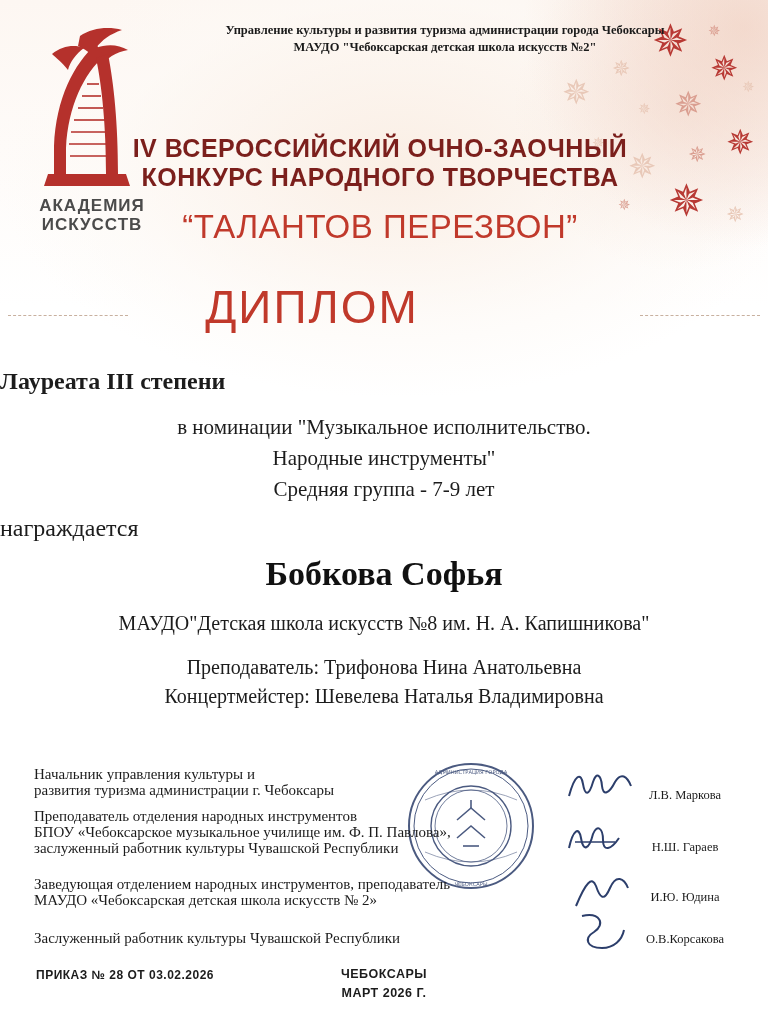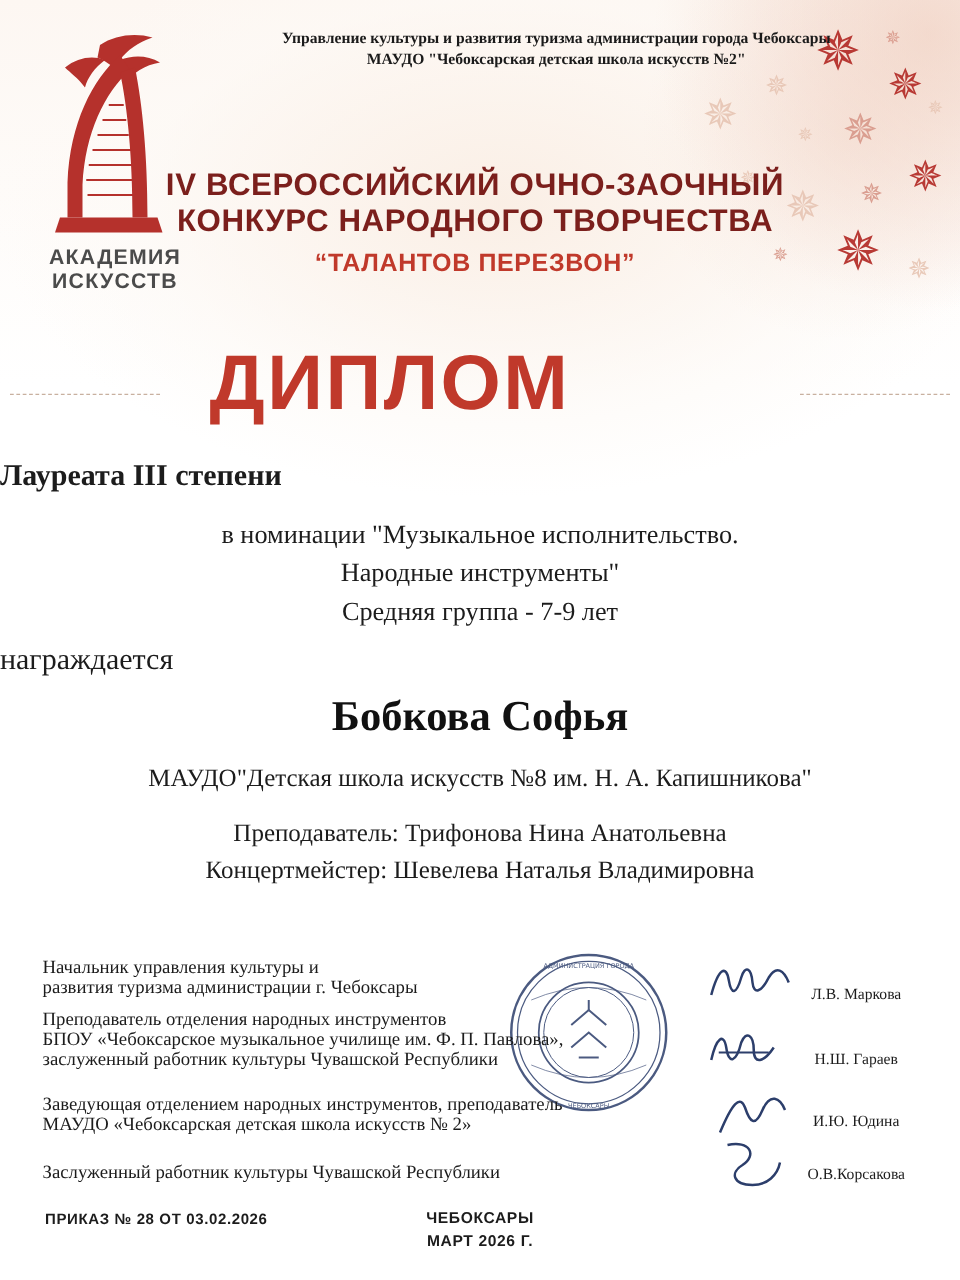--- a/index.html
+++ b/index.html
@@ -110,26 +110,26 @@
     font-family: "Liberation Sans", sans-serif;
     font-weight: bold;
     font-size: 25px;
     letter-spacing: 0.5px;
     color: #7b1f1c;
     line-height: 29px;
     white-space: nowrap;
   }
   .title-l3 {
     font-family: "Liberation Sans", sans-serif;
-    font-weight: bold;
-    font-size: 20px;
+    font-weight: normal;
+    font-size: 33px;
     letter-spacing: 0.5px;
     color: #c0392b;
     line-height: 34px;
-    margin-top: 2px;
+    margin-top: 18px;
   }
 
   
   .dash-left, .dash-right {
     position: absolute;
     top: 315px;
     height: 0;
     border-top: 1px dashed #c8b09f;
     z-index: 4;
   }
@@ -137,22 +137,22 @@
   .dash-right { right: 8px; width: 120px; }
 
   
   .diploma-word {
     position: absolute;
     top: 272px;
     left: 0;
     width: 624px;
     text-align: center;
     font-family: "Liberation Sans", sans-serif;
-    font-weight: bold;
-    font-size: 62px;
+    font-weight: normal;
+    font-size: 46px;
     letter-spacing: 2px;
     color: #c0392b;
     line-height: 70px;
     z-index: 5;
   }
   .degree {
     position: absolute;
     top: 368px;
     left: 0;
     width: 768px;

